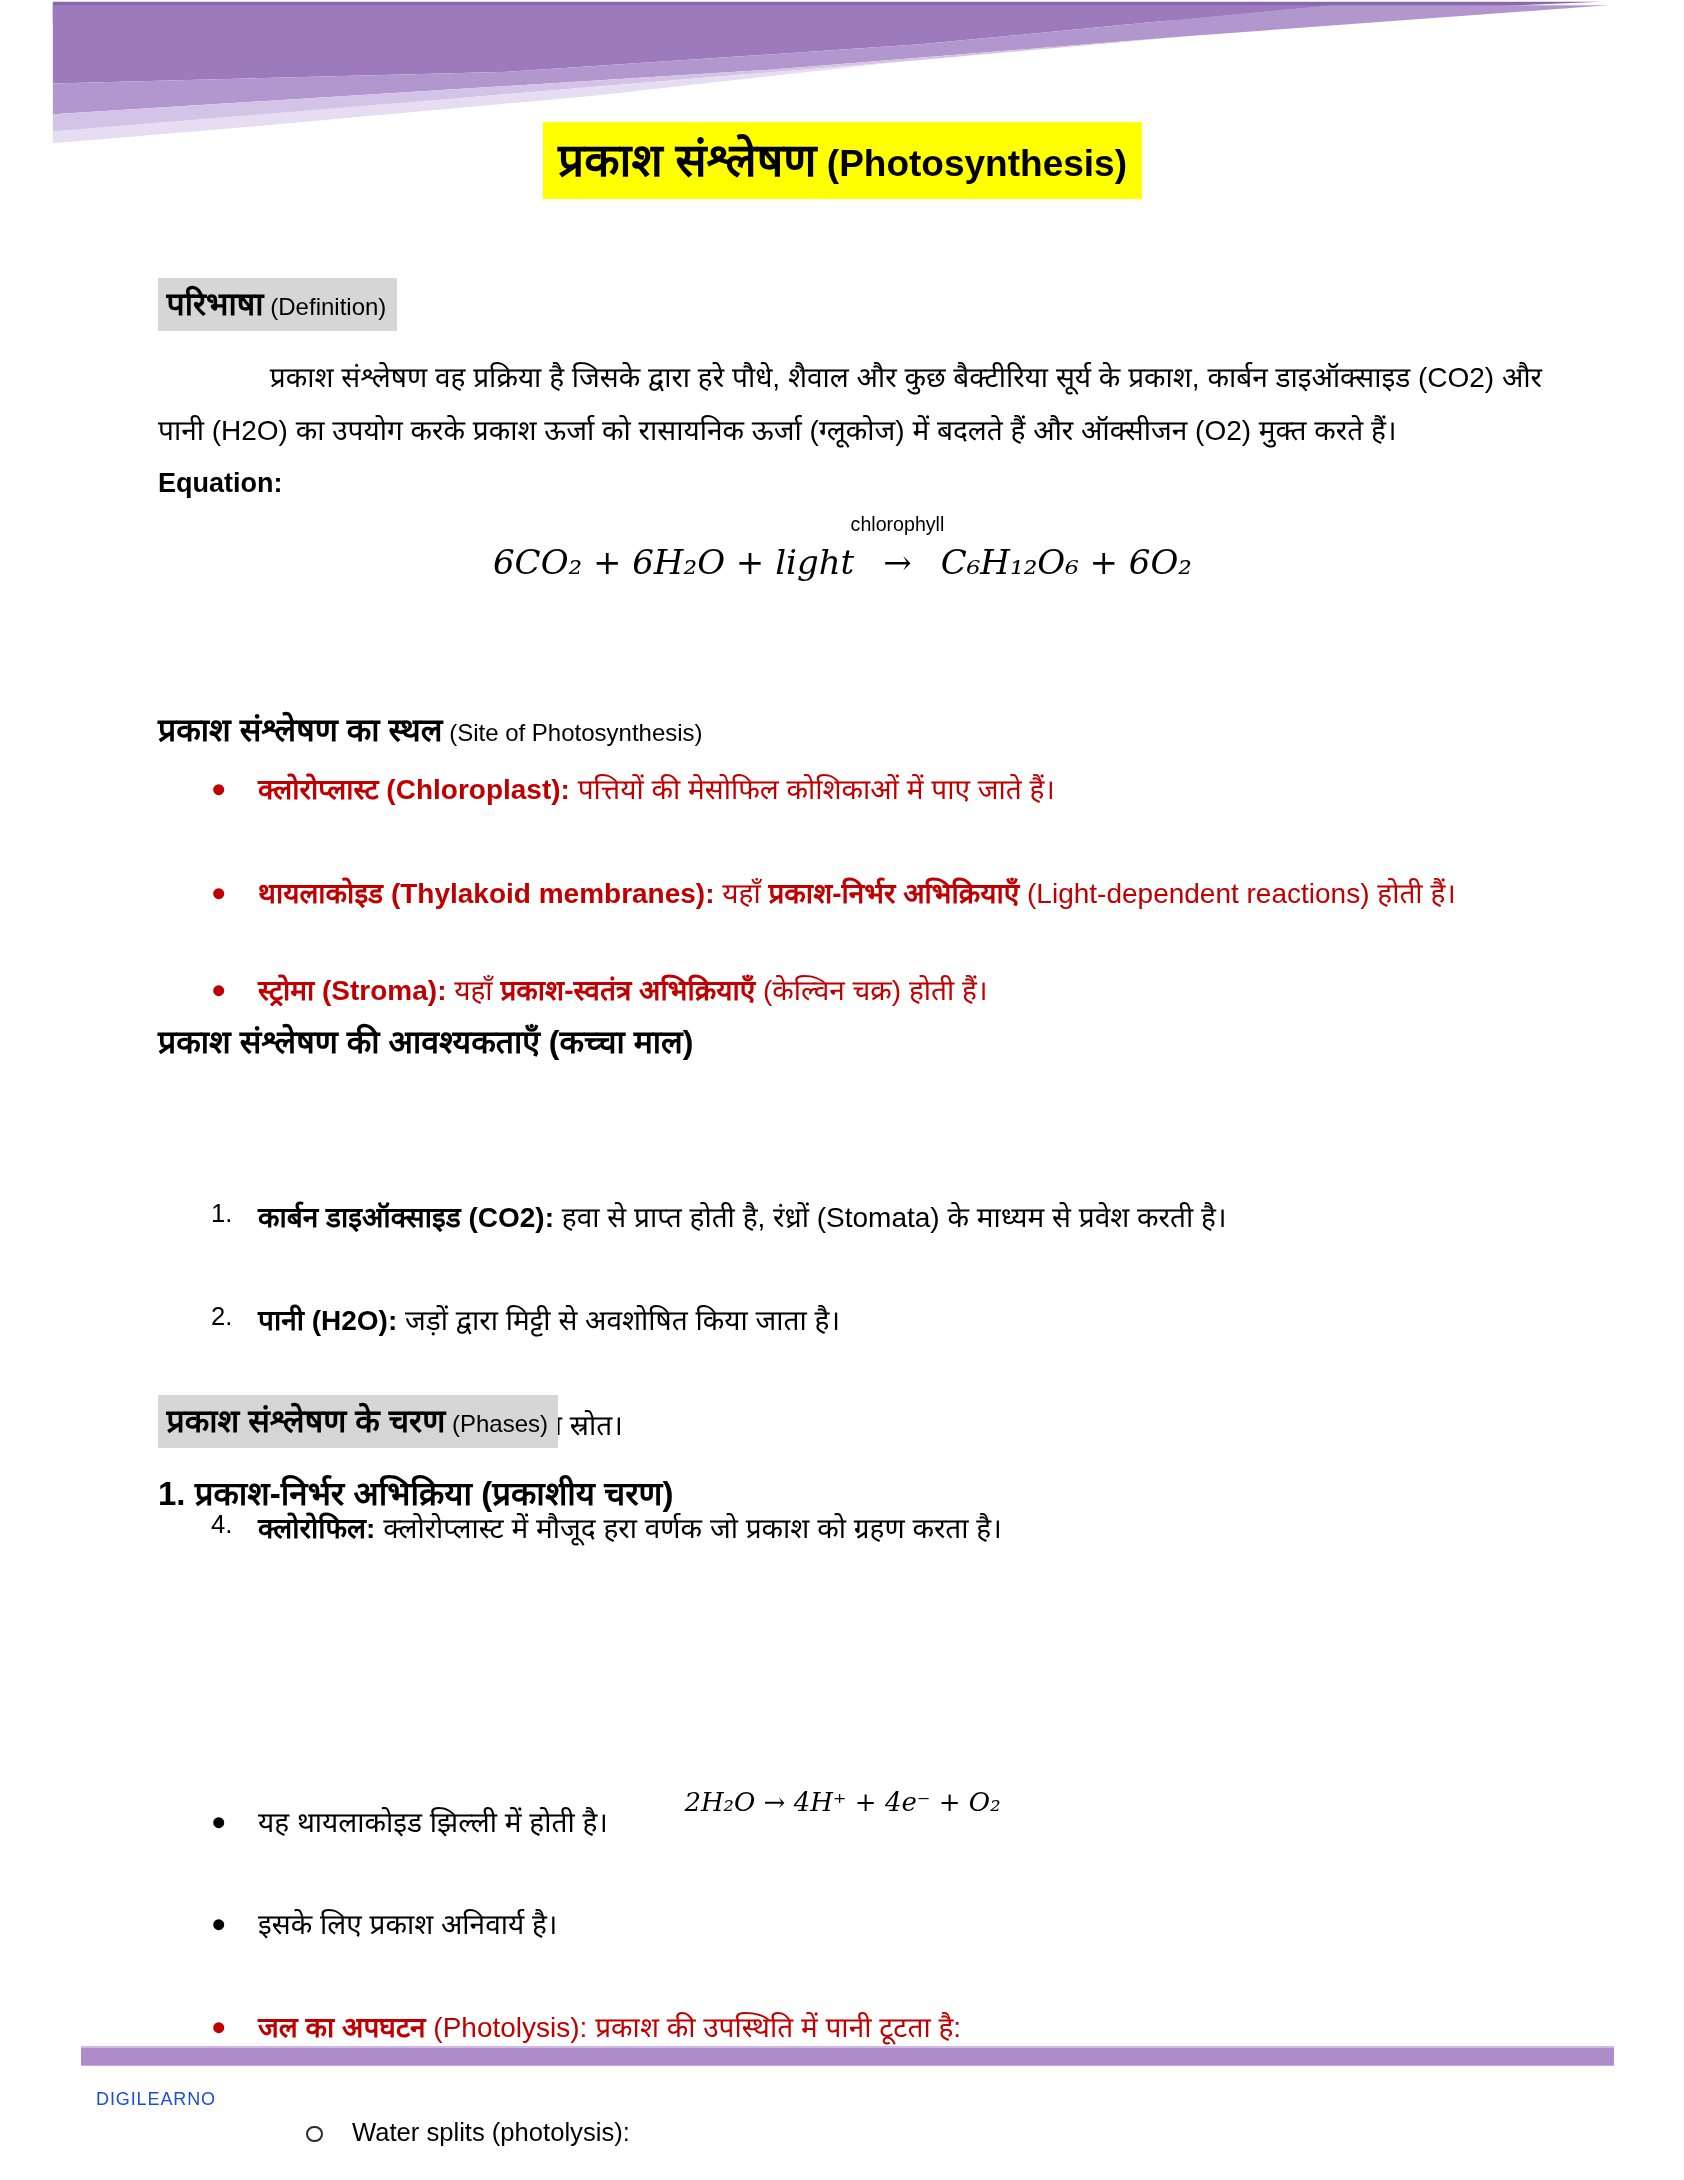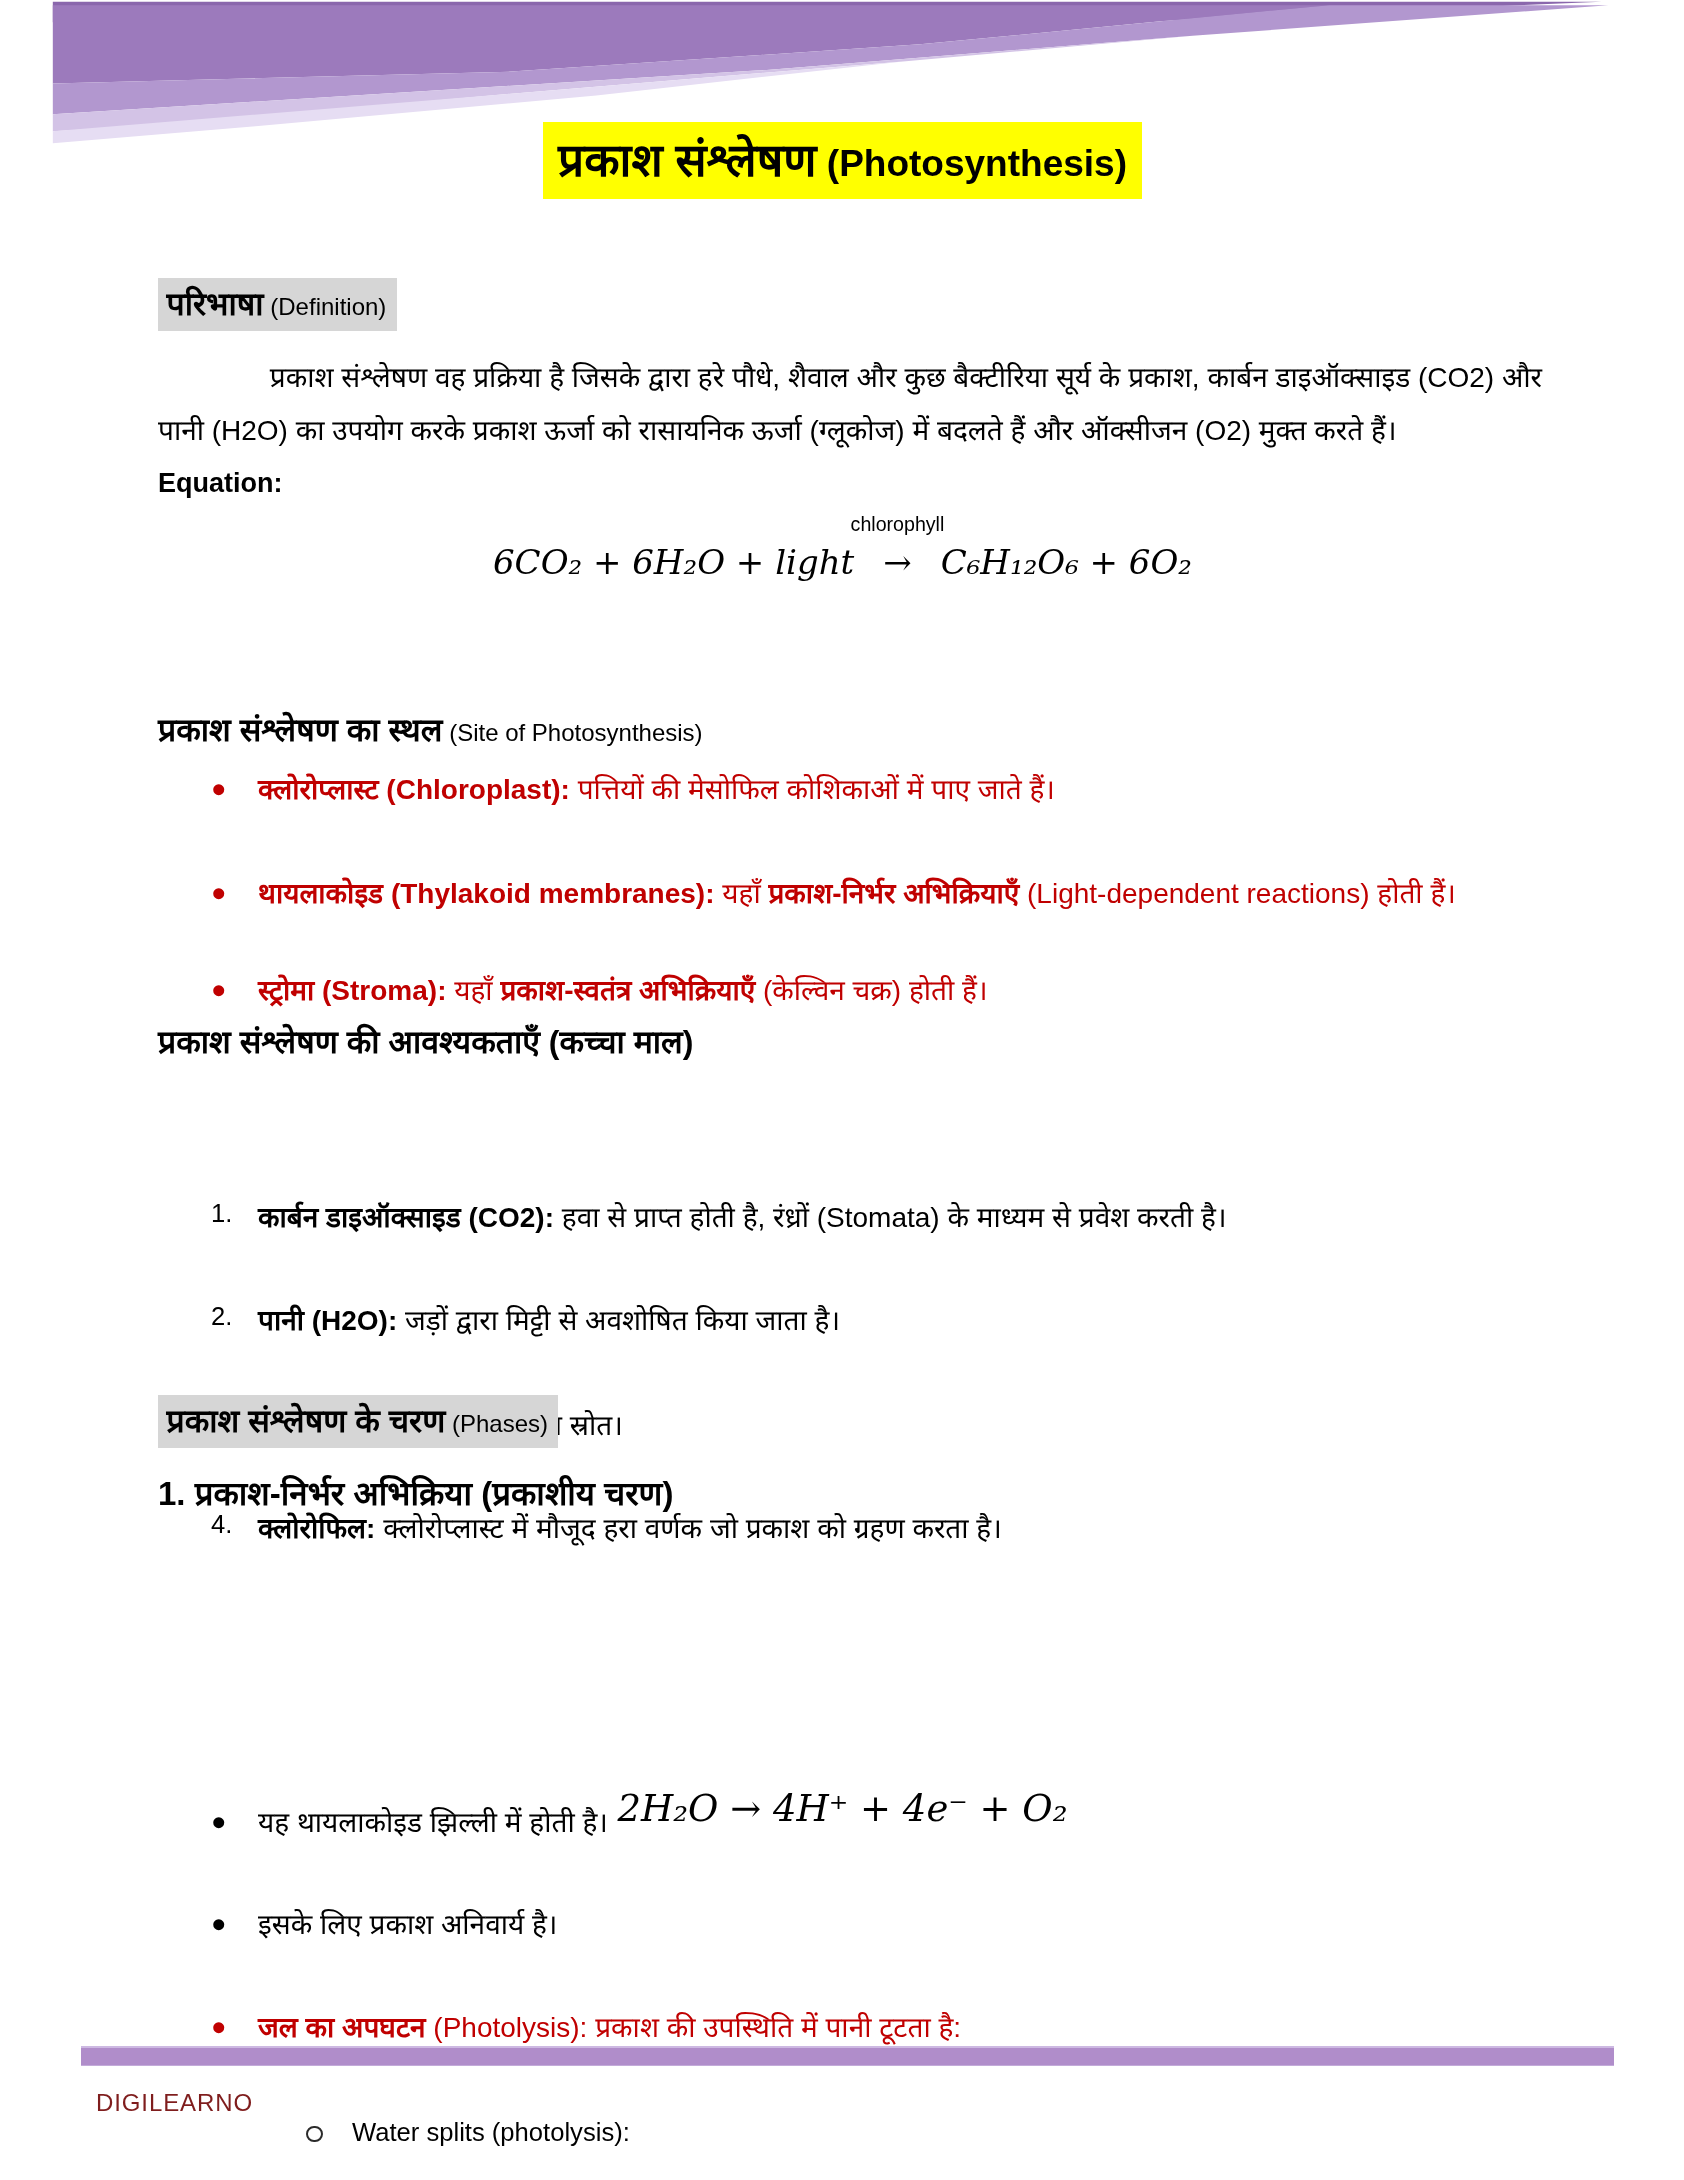--- a/index.html
+++ b/index.html
@@ -76,22 +76,22 @@
     position: absolute;
     left: 81px; top: 2046px;
     width: 1533px; height: 17px;
     background: #b08dca;
     border-top: 2.6px solid #cdb9e2;
     border-bottom: 1.7px solid #c3abd9;
   }
   .brand {
     position: absolute;
     left: 96px; top: 2089px;
-    font-size: 24px;
-    color: #7f1d1d;
+    font-size: 18px;
+    color: #1d4ed8;
     letter-spacing: 0.9px;
   }
 </style>
 </head>
 <body>
 
 <div class="page">
 
   <svg class="header-svg" viewBox="0 0 1978 210" aria-hidden="true">
     <polygon points="62,2 1880,2 1320,26 62,26" fill="#8a67ac"></polygon>
@@ -175,19 +175,19 @@
   <div class="abs li red" style="top:1665px;">
     <span class="dot">●</span>
     <span class="bold">जल का अपघटन</span><span> (Photolysis): </span><span>प्रकाश की उपस्थिति में पानी टूटता है:</span>
   </div>
 
   <div class="abs sub-li" style="top:1738px;">
     <span class="circle"></span>
     <span>Water splits (photolysis):</span>
   </div>
 
-  <div class="abs eq-line" style="top:1787px; font-size:37px;text-align:center;">2H₂O → 4H⁺ + 4e⁻ + O₂</div>
+  <div class="abs eq-line" style="top:1787px; font-size:26px;text-align:center;">2H₂O → 4H⁺ + 4e⁻ + O₂</div>
 
   <div class="footer-bar"></div>
   <div class="brand">DIGILEARNO</div>
 
 </div>
 
 
 </body></html>

